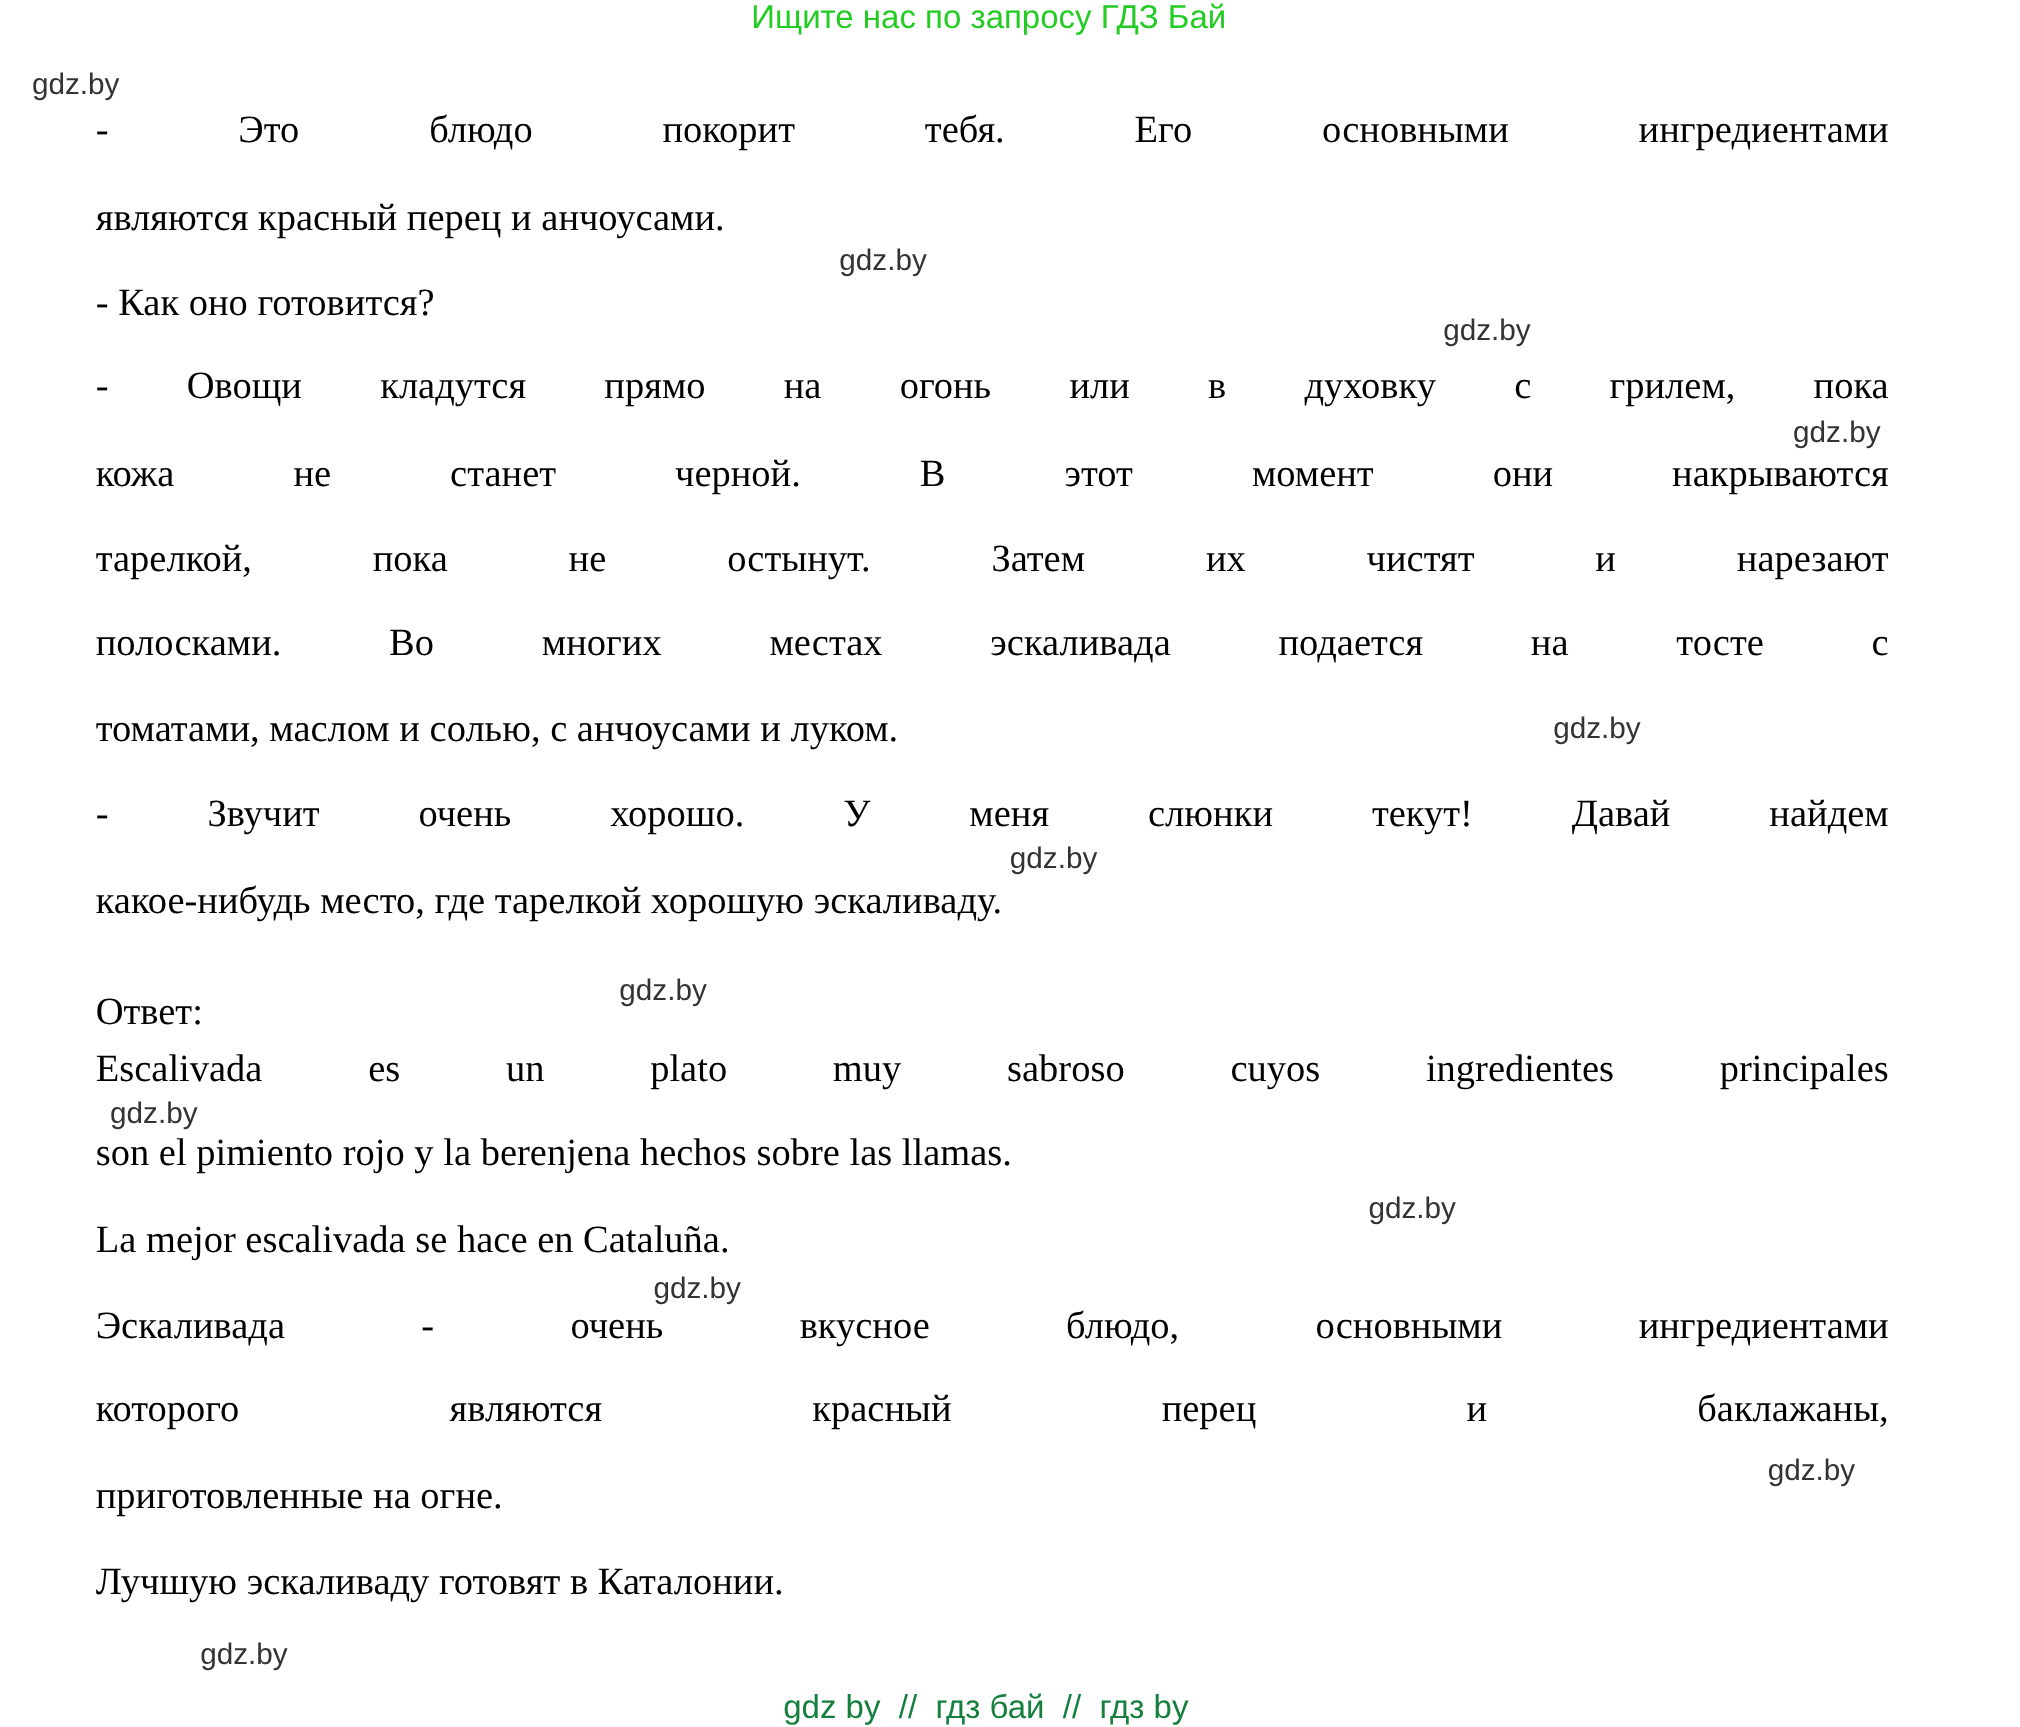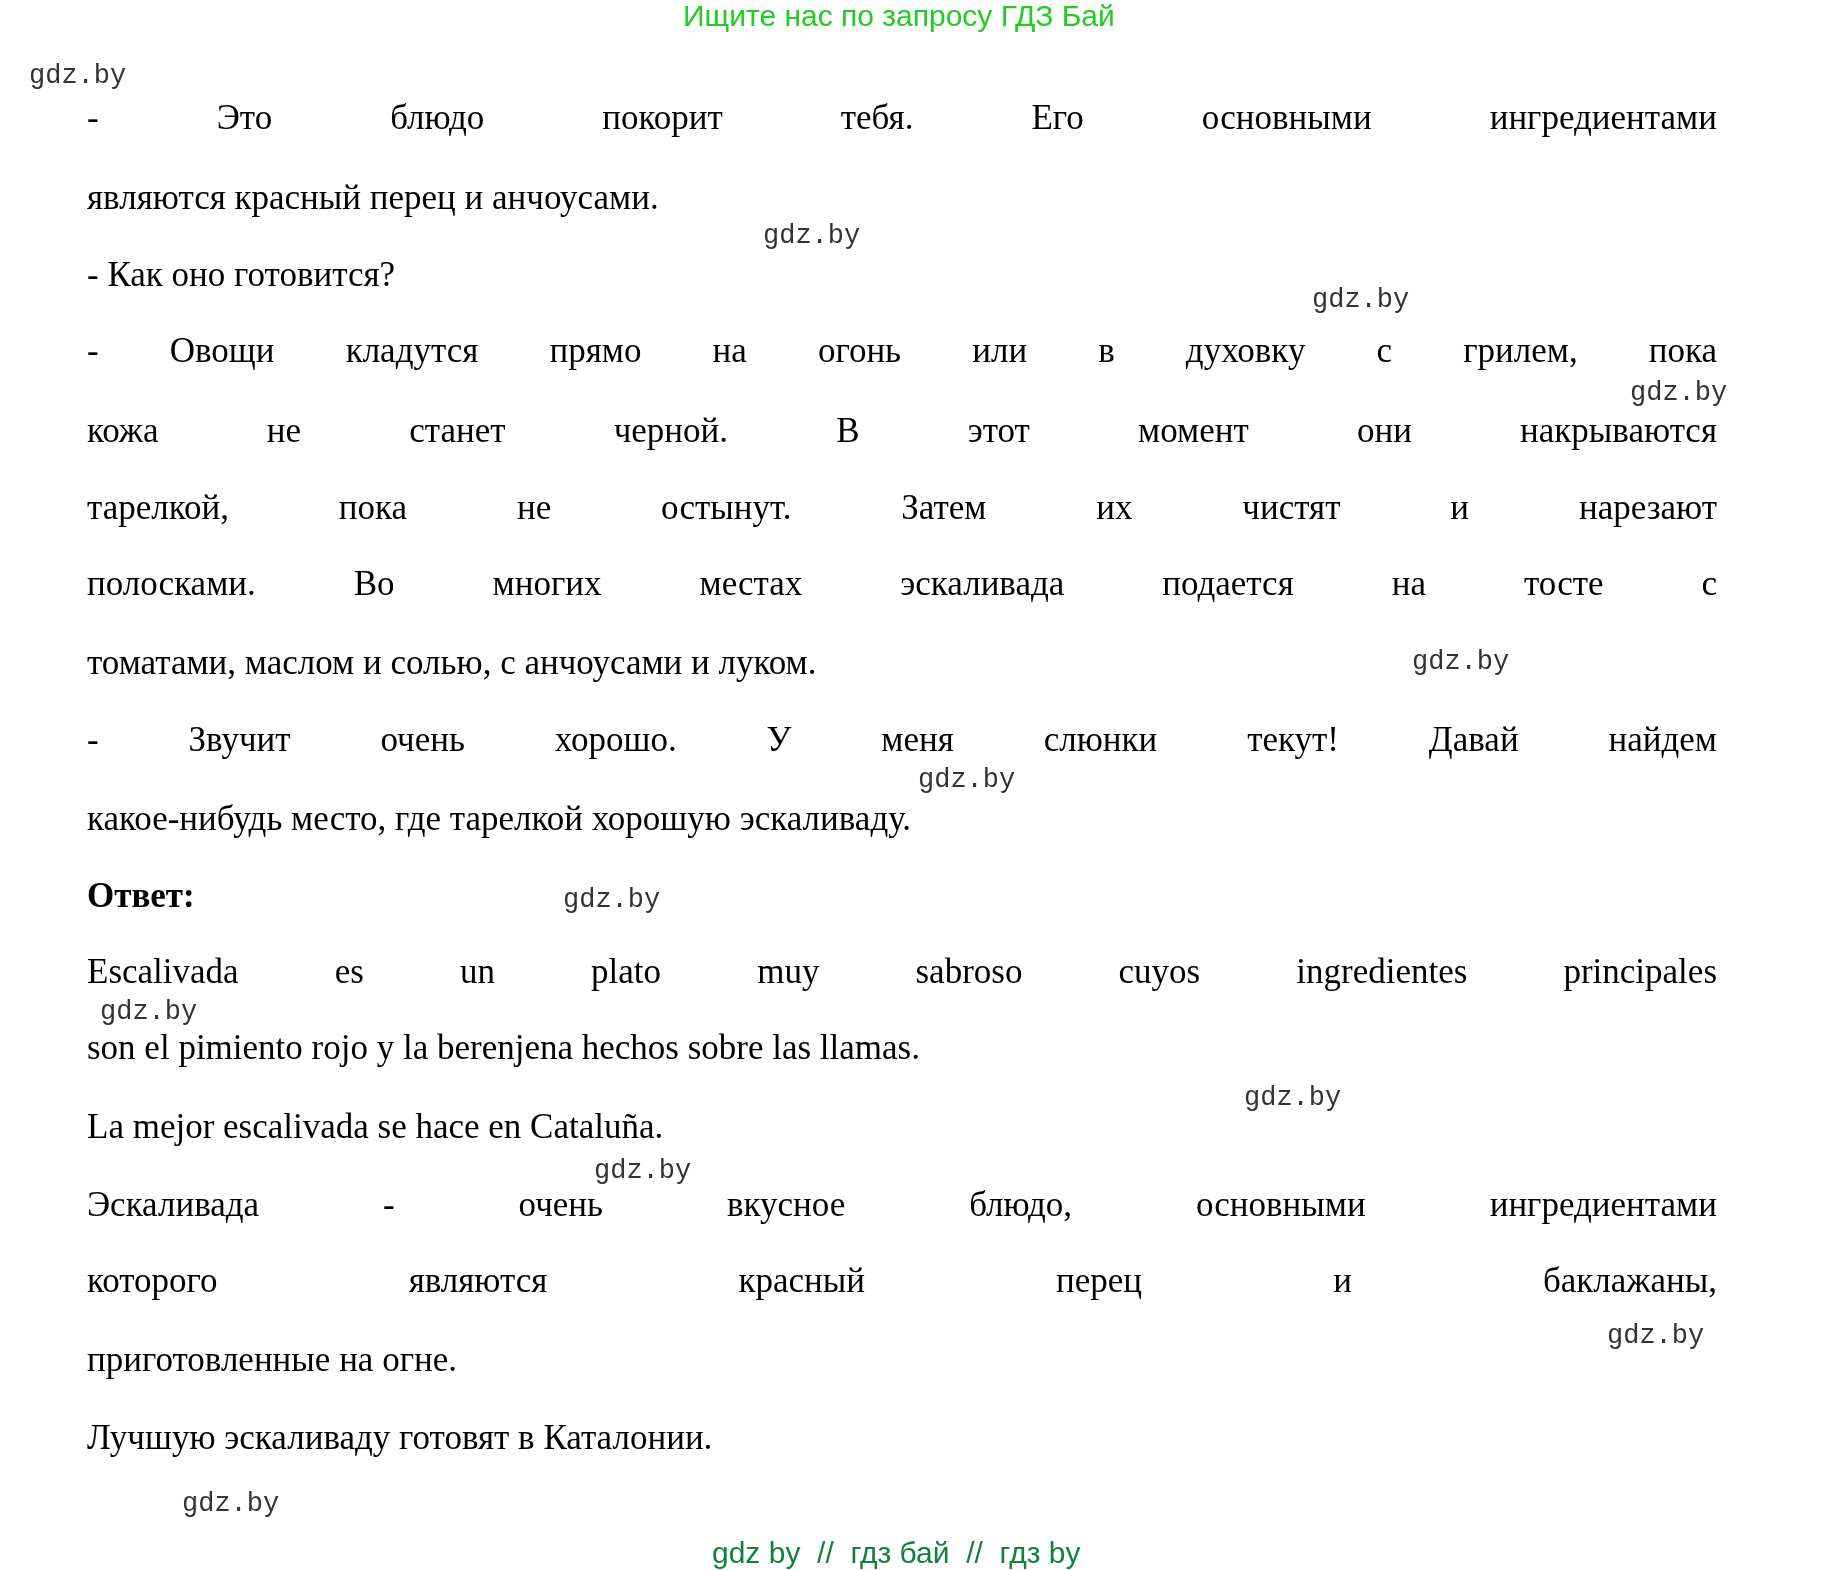--- a/index.html
+++ b/index.html
@@ -8,24 +8,24 @@
     position:absolute; left:683px; top:-2px;
     font-family:"Liberation Sans", "DejaVu Sans", sans-serif;
     font-size:30px; line-height:36px; color:#22cc22; white-space:nowrap;
   }
   .line {
     position:absolute; left:87px; width:1630px;
     font-family:"Liberation Serif", "DejaVu Serif", serif;
     font-size:35px; line-height:60px; color:#000; white-space:nowrap;
   }
   .line.just { text-align:justify; text-align-last:justify; white-space:normal; height:60px; overflow:hidden; }
-  .line.bold { font-weight:bold; }
+  .line.bold { font-weight:normal;margin-top:24px; }
   .wm {
     position:absolute;
-    font-family:Liberation Mono, monospace;
+    font-family:Liberation Sans, sans-serif;
     font-size:27px; line-height:30px; color:#333333; white-space:nowrap;
   }
   .footer {
     position:absolute; left:712px; top:1536px;
     font-family:"Liberation Sans", "DejaVu Sans", sans-serif;
     font-size:30px; line-height:34px; color:#15803d; white-space:pre;
   }
 </style>
 </head>
 <body>

